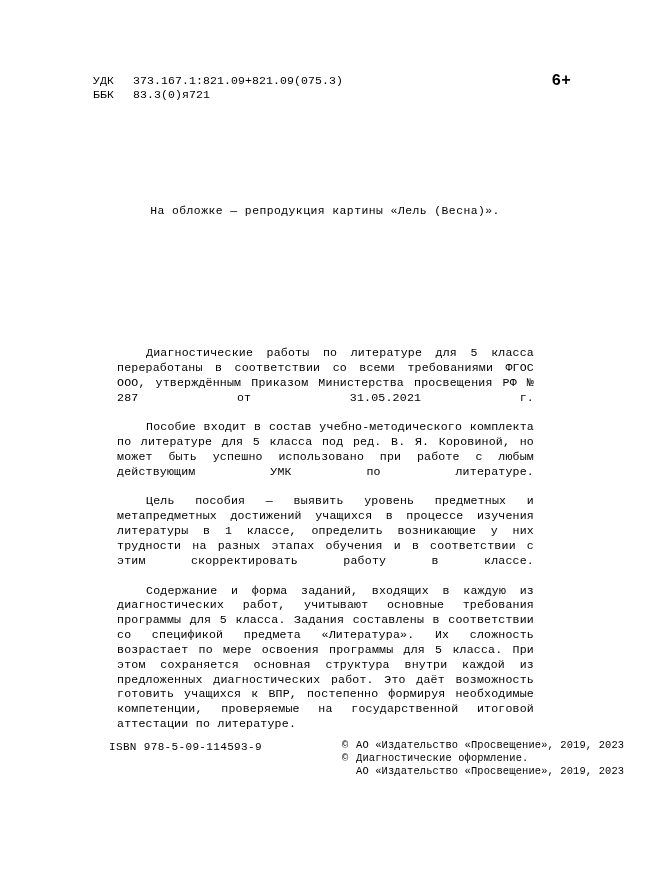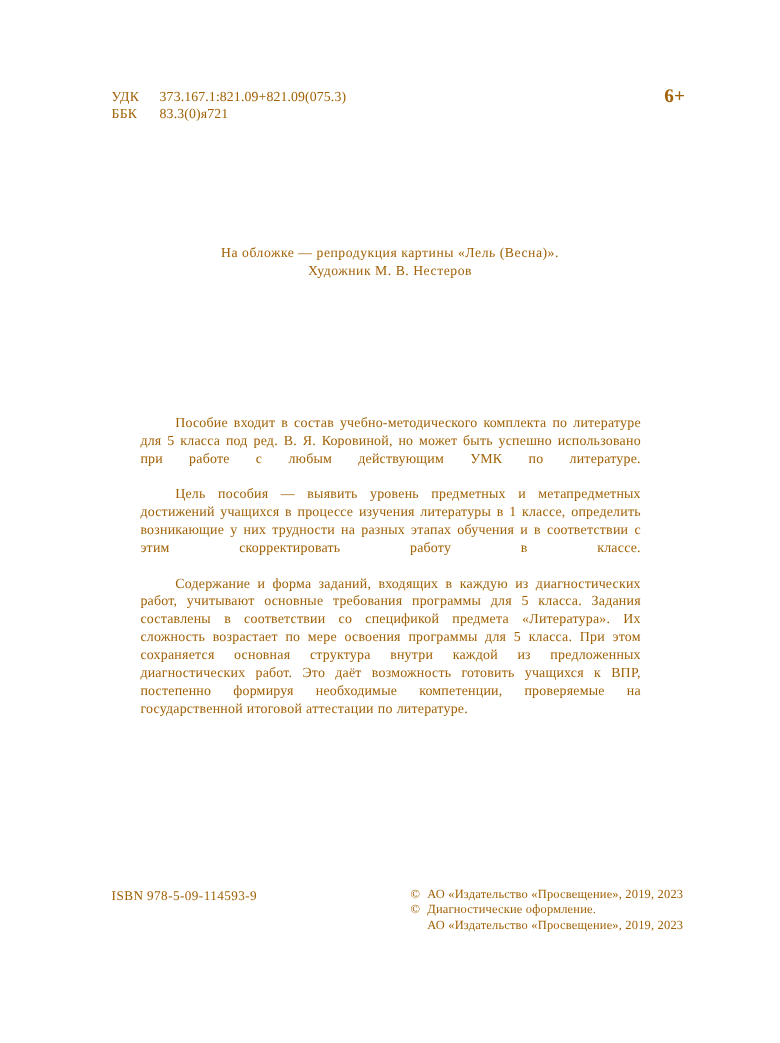--- a/index.html
+++ b/index.html
@@ -5,22 +5,22 @@
   html, body {
     margin: 0;
     padding: 0;
     background: #ffffff;
   }
   .page {
     position: relative;
     width: 650px;
     height: 869px;
     background: #ffffff;
-    font-family: Liberation Serif, serif;
-    color: #a16207;
+    font-family: Liberation Mono, monospace;
+    color: #000000;
     overflow: hidden;
   }
 
   
   .classification {
     position: absolute;
     left: 93px;
     top: 74px;
     font-size: 11.5px;
     line-height: 14.2px;
@@ -87,21 +87,21 @@
     display: inline-block;
     width: 100%;
   }
   .body-text p.last-line-natural::after {
     display: none;
   }
 
   
   .isbn {
     position: absolute;
-    left: 93px;
+    left: 109px;
     top: 741px;
     font-size: 11px;
     letter-spacing: 0.35px;
     white-space: nowrap;
   }
   .copyright {
     position: absolute;
     left: 342px;
     top: 739px;
     font-size: 10.4px;
@@ -136,24 +136,24 @@
     <div class="class-row">
       <span class="class-label">ББК</span>
       <span class="class-value">83.3(0)я721</span>
     </div>
   </div>
 
   <div class="age-rating">6+</div>
 
   <div class="cover-credit">
     <div>На обложке — репродукция картины «Лель (Весна)».</div>
-    <div>Художник М. В. Нестеров</div>
   </div>
 
   <div class="body-text">
+    <p>Диагностические работы по литературе для 5 класса переработаны в соответствии со всеми требованиями ФГОС ООО, утверждённым Приказом Министерства просвещения РФ № 287 от 31.05.2021 г.</p>
     <p>Пособие входит в состав учебно-методического комплекта по литературе для 5 класса под ред. В. Я. Коровиной, но может быть успешно использовано при работе с любым действующим УМК по литературе.</p>
     <p>Цель пособия — выявить уровень предметных и метапредметных достижений учащихся в процессе изучения литературы в 1 классе, определить возникающие у них трудности на разных этапах обучения и в соответствии с этим скорректировать работу в классе.</p>
     <p class="last-line-natural">Содержание и форма заданий, входящих в каждую из диагностических работ, учитывают основные требования программы для 5 класса. Задания составлены в соответствии со спецификой предмета «Литература». Их сложность возрастает по мере освоения программы для 5 класса. При этом сохраняется основная структура внутри каждой из предложенных диагностических работ. Это даёт возможность готовить учащихся к ВПР, постепенно формируя необходимые компетенции, проверяемые на государственной итоговой аттестации по литературе.</p>
   </div>
 
   <div class="isbn">ISBN 978-5-09-114593-9</div>
 
   <div class="copyright">
     <div class="copy-line">
       <span class="copy-mark">©</span>

